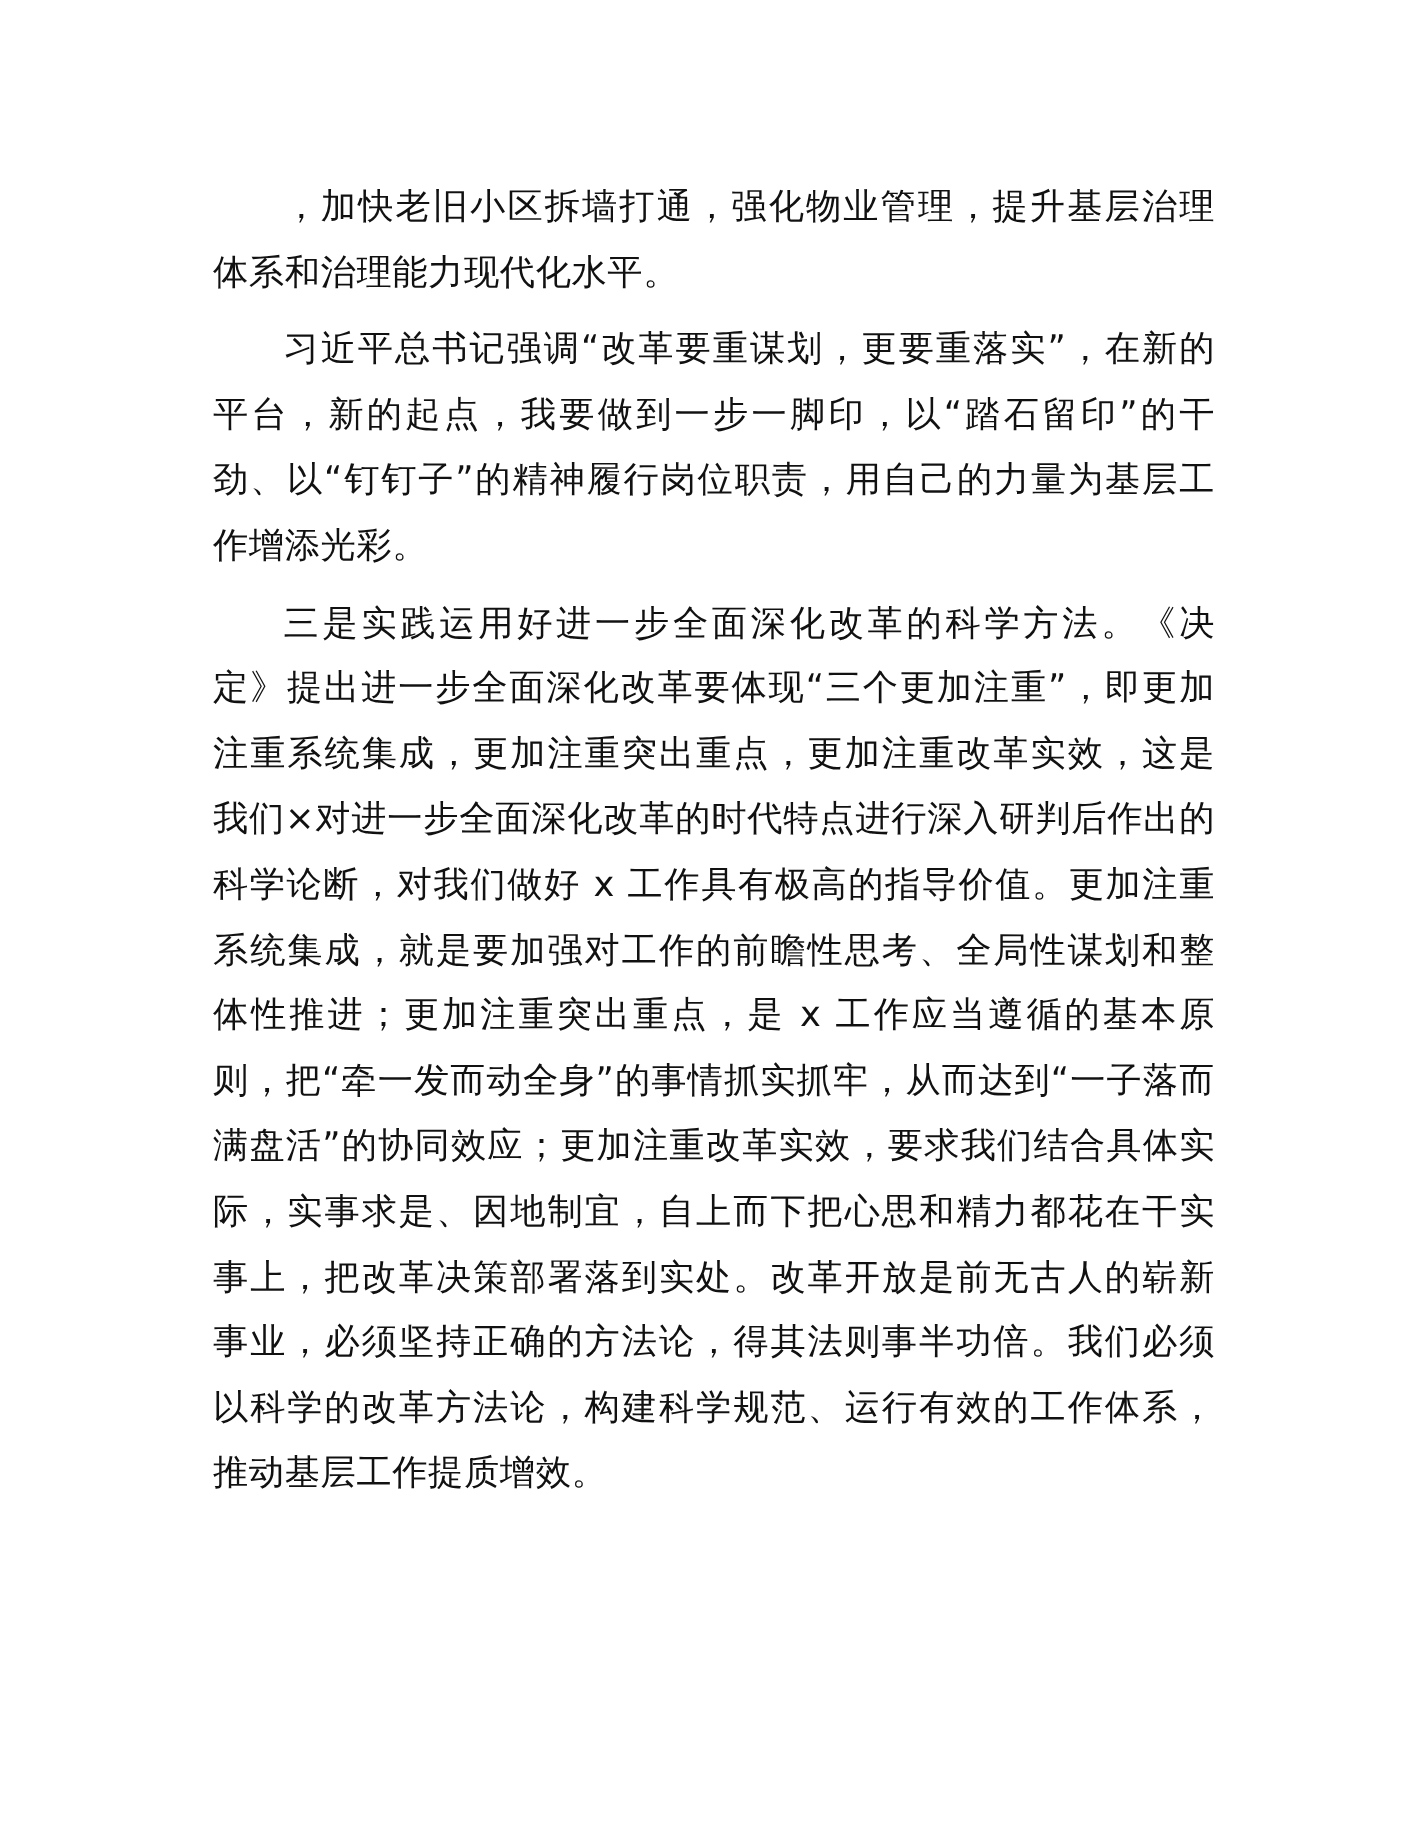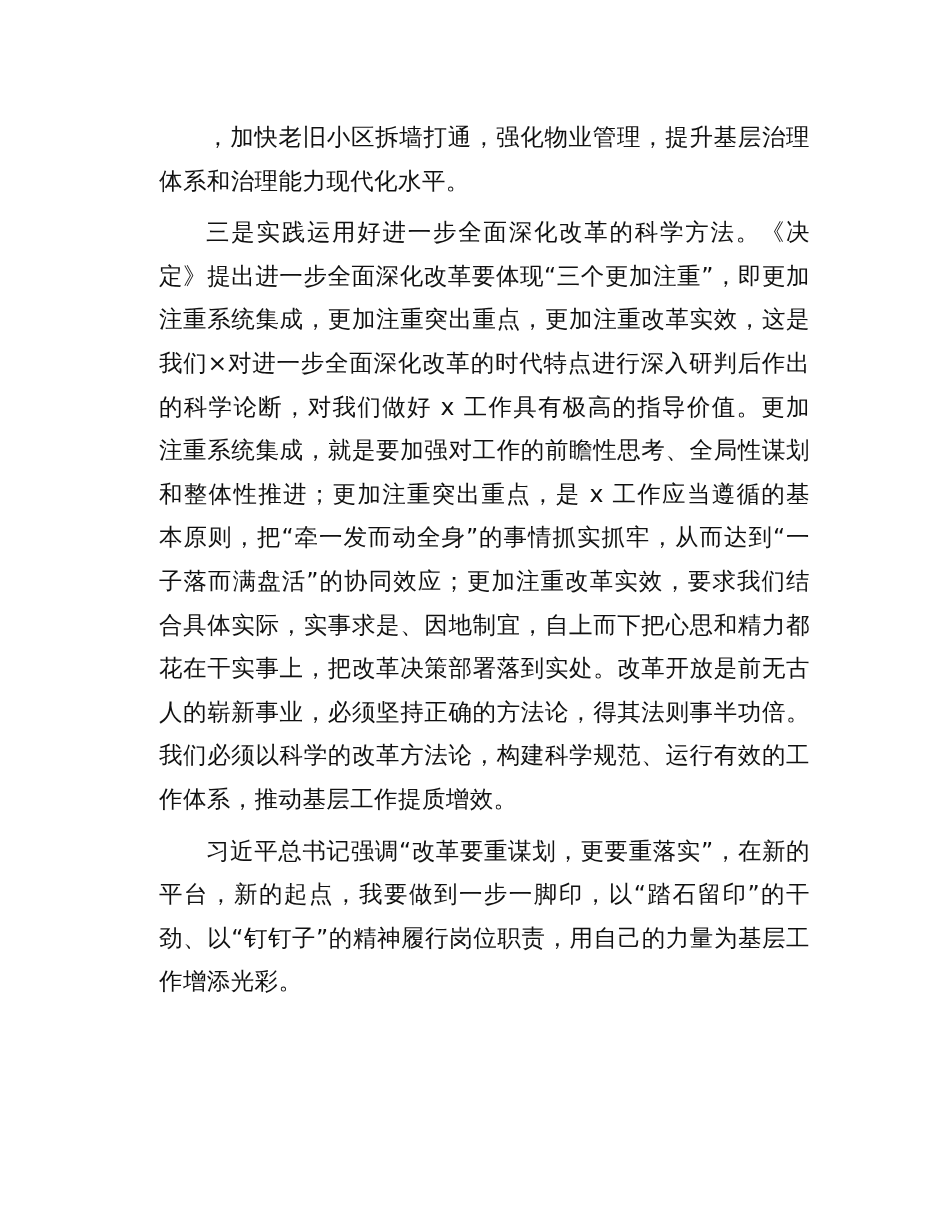--- a/index.html
+++ b/index.html
@@ -10,23 +10,23 @@
     top: 116px;
     width: 668px;
     font-family: "DejaVu Sans", "Liberation Sans", sans-serif;
     font-size: 23.5px;
     line-height: 43.6px;
     color: #111111;
     text-align: justify;
     text-justify: inter-character;
     letter-spacing: 0.4px;
   }
-  .para { margin: 0 0 8px 17px; }
+  .para { margin: 0 0 8px 0; }
   .indent { text-indent: 2em; }
 </style>
 </head>
 <body>
 
 <div class="page">
   <p class="para indent">，加快老旧小区拆墙打通，强化物业管理，提升基层治理体系和治理能力现代化水平。</p>
+  <p class="para indent">习近平总书记强调“改革要重谋划，更要重落实”，在新的平台，新的起点，我要做到一步一脚印，以“踏石留印”的干劲、以“钉钉子”的精神履行岗位职责，用自己的力量为基层工作增添光彩。</p>
   <p class="para indent">三是实践运用好进一步全面深化改革的科学方法。《决定》提出进一步全面深化改革要体现“三个更加注重”，即更加注重系统集成，更加注重突出重点，更加注重改革实效，这是我们×对进一步全面深化改革的时代特点进行深入研判后作出的科学论断，对我们做好 x 工作具有极高的指导价值。更加注重系统集成，就是要加强对工作的前瞻性思考、全局性谋划和整体性推进；更加注重突出重点，是 x 工作应当遵循的基本原则，把“牵一发而动全身”的事情抓实抓牢，从而达到“一子落而满盘活”的协同效应；更加注重改革实效，要求我们结合具体实际，实事求是、因地制宜，自上而下把心思和精力都花在干实事上，把改革决策部署落到实处。改革开放是前无古人的崭新事业，必须坚持正确的方法论，得其法则事半功倍。我们必须以科学的改革方法论，构建科学规范、运行有效的工作体系，推动基层工作提质增效。</p>
-  <p class="para indent">习近平总书记强调“改革要重谋划，更要重落实”，在新的平台，新的起点，我要做到一步一脚印，以“踏石留印”的干劲、以“钉钉子”的精神履行岗位职责，用自己的力量为基层工作增添光彩。</p>
 </div>
 
 </body></html>

